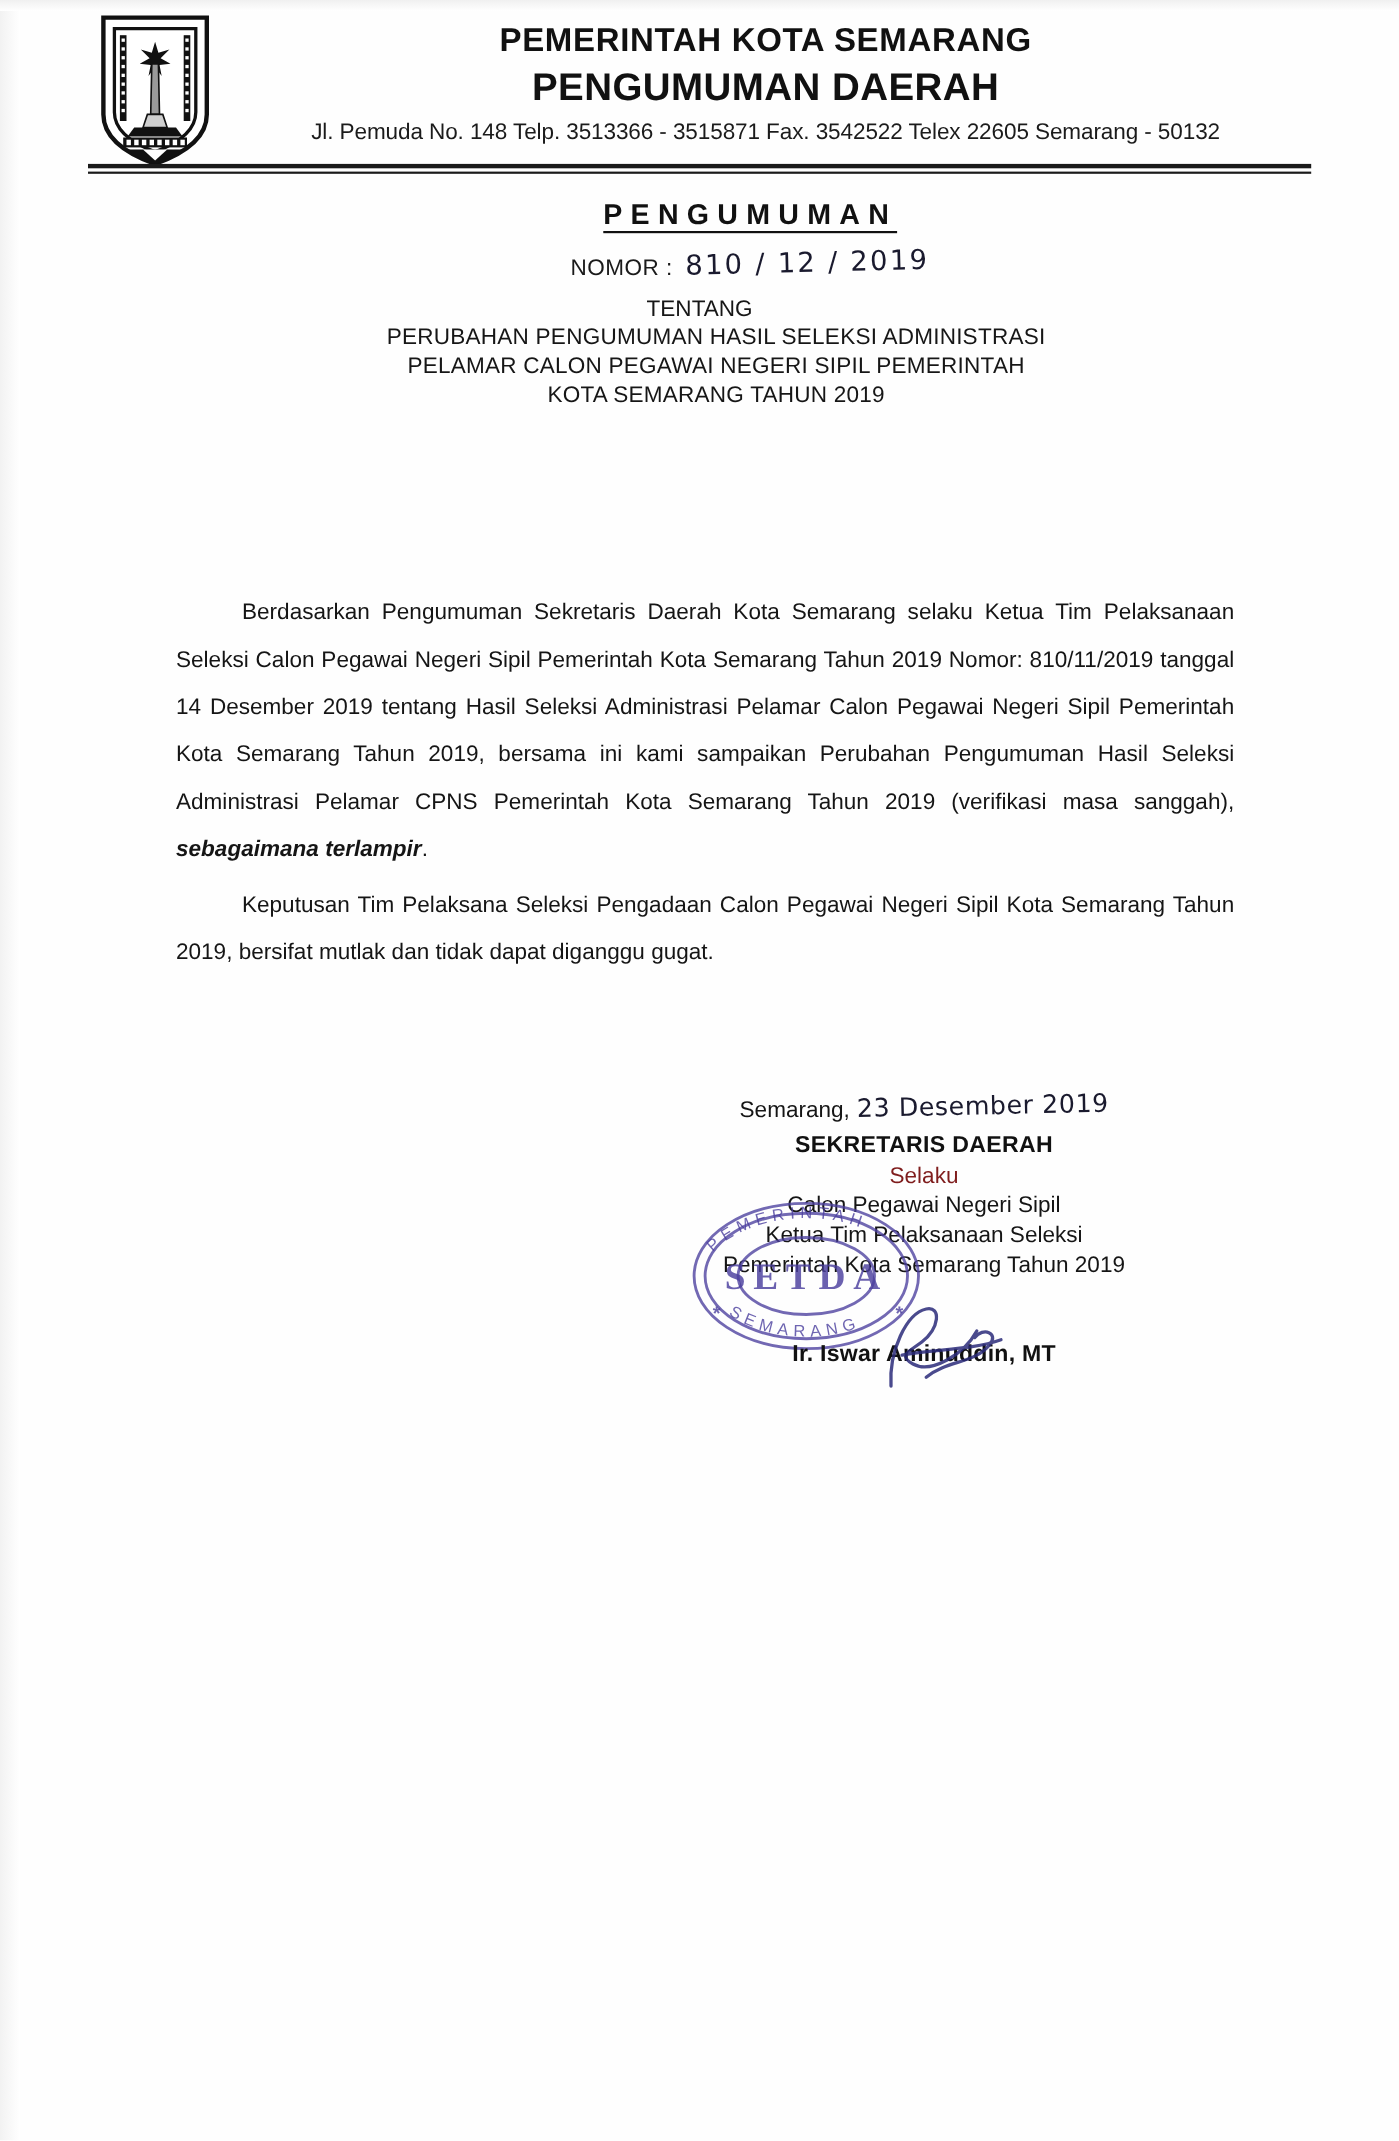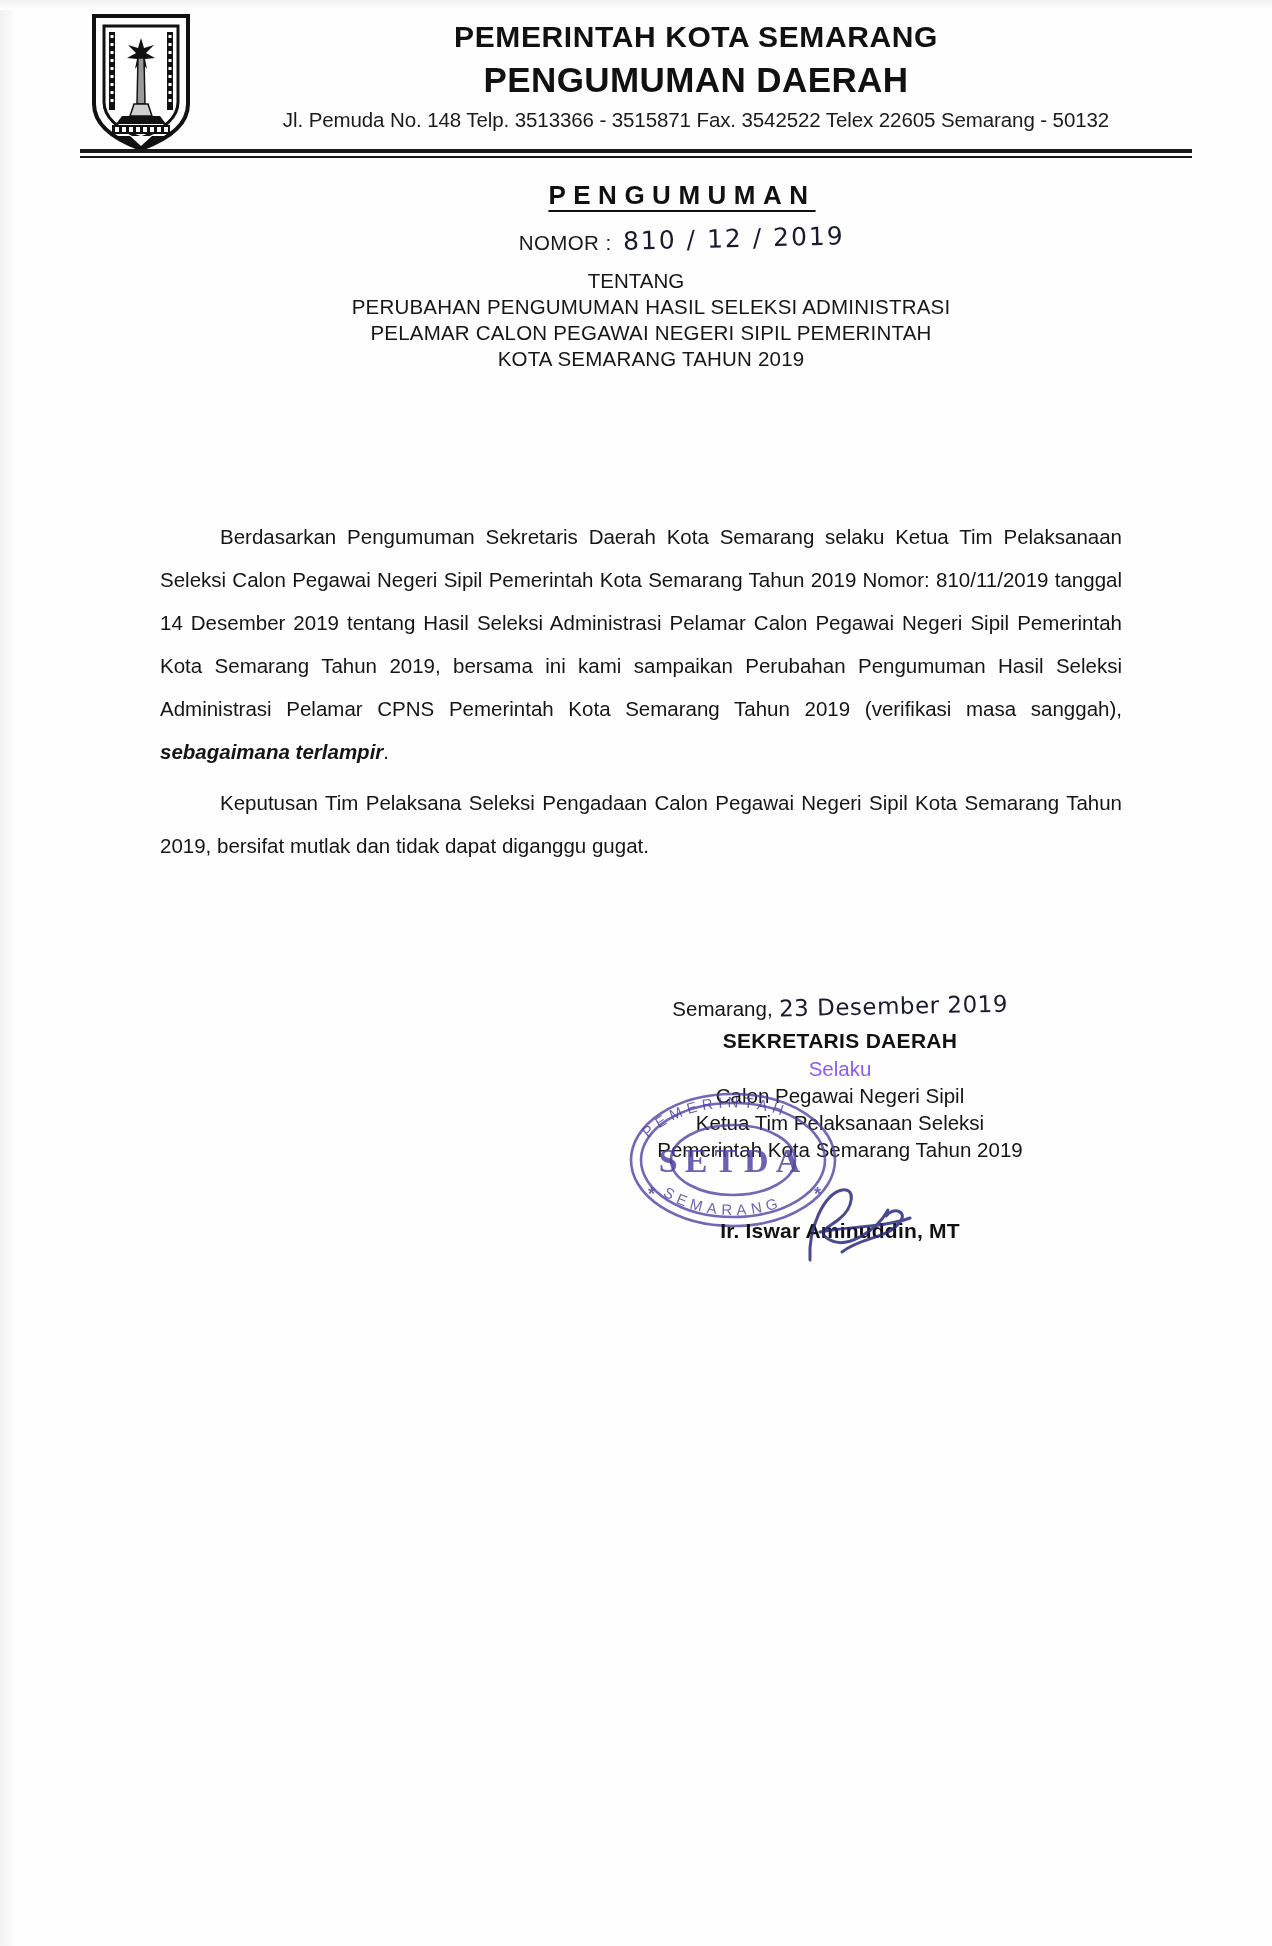--- a/index.html
+++ b/index.html
@@ -131,21 +131,21 @@
     text-align: center;
     font-size: 20.5px;
     line-height: 26px;
     color: #161616;
   }
   .tentang-block .t-sub { letter-spacing: 0.2px; padding-left: 30px; }
 
   
   .body-block {
     position: absolute;
-    left: 160px; top: 515px;
+    left: 160px; top: 535px;
     width: 962px;
   }
   .para {
     font-size: 20.5px;
     line-height: 43px;
     text-align: justify;
     text-justify: inter-word;
     color: #151515;
     margin: 0 0 8px 0;
   }
@@ -178,21 +178,21 @@
     margin-top: 8px;
     font-size: 21px;
     font-weight: bold;
     letter-spacing: 0.3px;
     color: #111;
   }
   .sign-selaku {
     font-size: 20.5px;
     line-height: 27px;
     margin-top: 2px;
-    color: #8b5cf6;
+    color: #7f1d1d;
   }
   .sign-role {
     font-size: 20.5px;
     line-height: 27px;
     color: #151515;
   }
   .sign-name {
     margin-top: 56px;
     font-size: 21px;
     font-weight: bold;

